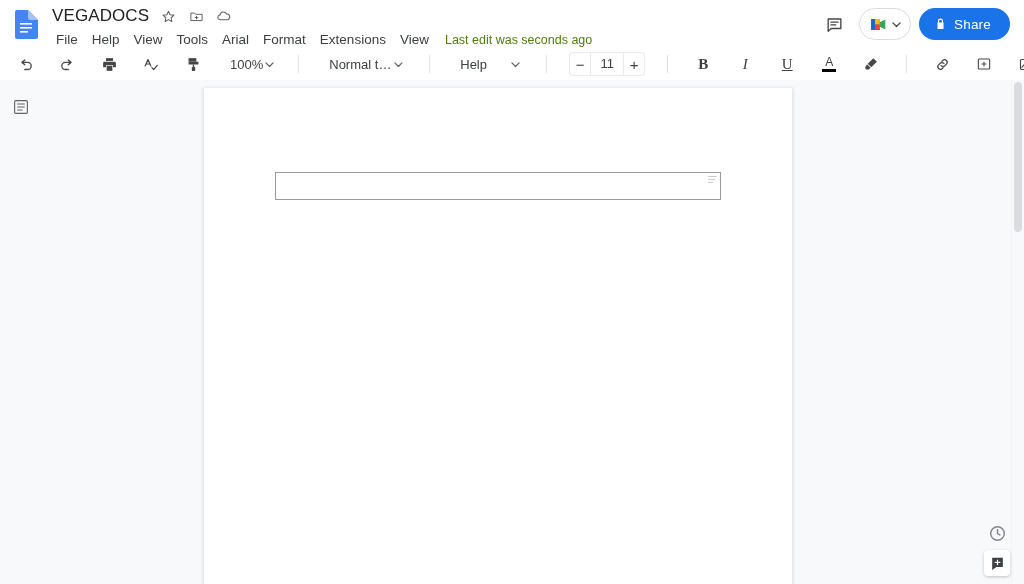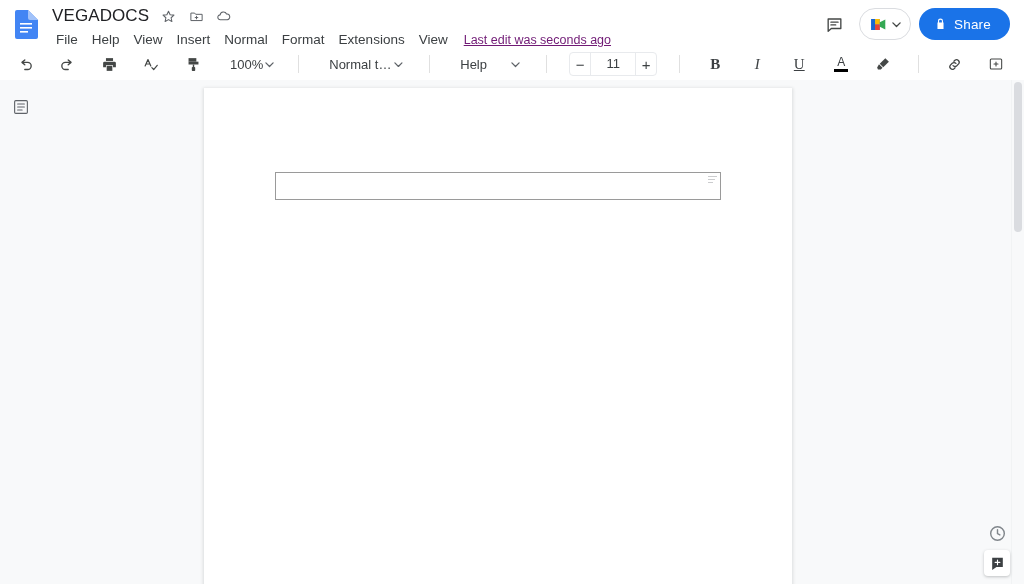--- a/index.html
+++ b/index.html
@@ -32,22 +32,22 @@
     display: flex; align-items: center; justify-content: center;
     color: #5f6368; cursor: pointer;
   }
   .title-icon svg { display: block; }
   .menubar { display: flex; align-items: center; height: 22px; margin-top: 2px; margin-left: -1px; }
   .menu-item {
     font-size: 13.5px; color: #3c4043; padding: 2px 7px;
     border-radius: 4px; cursor: pointer; line-height: 18px; white-space: nowrap;
   }
   .last-edit {
-    font-size: 12.5px; color: #701a75; margin-left: 9px;
-    text-decoration: underline; cursor: pointer; white-space: nowrap;
+    font-size: 12.5px; color: #4d7c0f; margin-left: 9px;
+    cursor: pointer; white-space: nowrap;
   }
 
   .header-right {
     position: absolute; right: 14px; top: 8px;
     display: flex; align-items: center; gap: 8px;
   }
   .hdr-icon-btn {
     width: 32px; height: 32px; border-radius: 50%;
     display: flex; align-items: center; justify-content: center;
     color: #444746; cursor: pointer;
@@ -99,21 +99,21 @@
   }
   .fontsize-group {
     display: flex; align-items: center; border: 1px solid #e8eaed;
     border-radius: 4px; height: 24px; flex: 0 0 auto;
   }
   .fs-step {
     width: 20px; height: 22px; display: flex; align-items: center;
     justify-content: center; font-size: 15px; color: #3c4043; cursor: pointer;
   }
   .fs-val {
-    width: 46px; text-align: center; font-size: 13px; color: #3c4043;
+    width: 34px; text-align: center; font-size: 13px; color: #3c4043;
     border-left: 1px solid #e8eaed; border-right: 1px solid #e8eaed;
     line-height: 22px; cursor: text;
   }
   .tb-text { font-size: 15px; color: #3c4043; line-height: 1; }
 
   
   .canvas {
     position: absolute; left: 0; top: 80px; right: 0; bottom: 0;
     background: #f8f9fa; overflow: hidden;
   }
@@ -207,22 +207,22 @@
           <svg width="16" height="16" viewBox="0 0 24 24" fill="none" stroke="currentColor" stroke-width="1.6">
             <path d="M6.5 17.5a3.6 3.6 0 0 1-.3-7.2 5 5 0 0 1 9.6-1.2 3.9 3.9 0 0 1 1.2 8.4z" stroke-linejoin="round"></path>
           </svg>
         </div>
       </div>
 
       <div class="menubar">
         <div class="menu-item">File</div>
         <div class="menu-item">Help</div>
         <div class="menu-item">View</div>
-        <div class="menu-item">Insert</div>
-        <div class="menu-item">Normal</div>
+        <div class="menu-item">Tools</div>
+        <div class="menu-item">Arial</div>
         <div class="menu-item">Format</div>
         <div class="menu-item">Extensions</div>
         <div class="menu-item">View</div>
         <div class="last-edit">Last edit was seconds ago</div>
       </div>
     </div>
 
     <div class="header-right">
       <div class="hdr-icon-btn">
         <svg width="19" height="19" viewBox="0 0 24 24" fill="none" stroke="currentColor" stroke-width="1.7">

